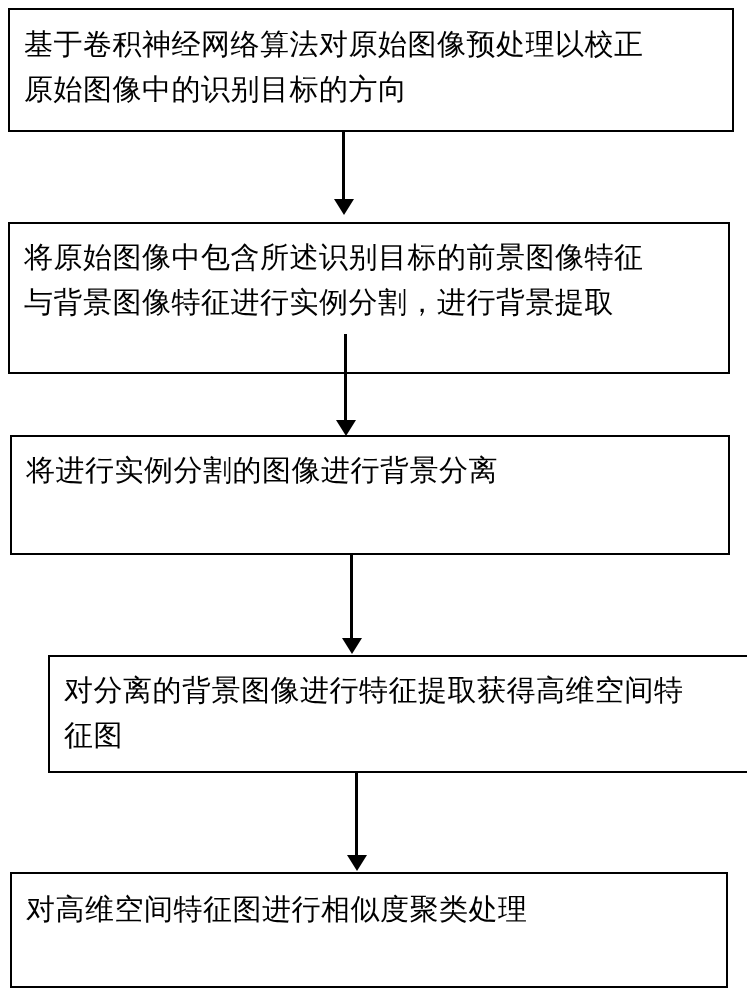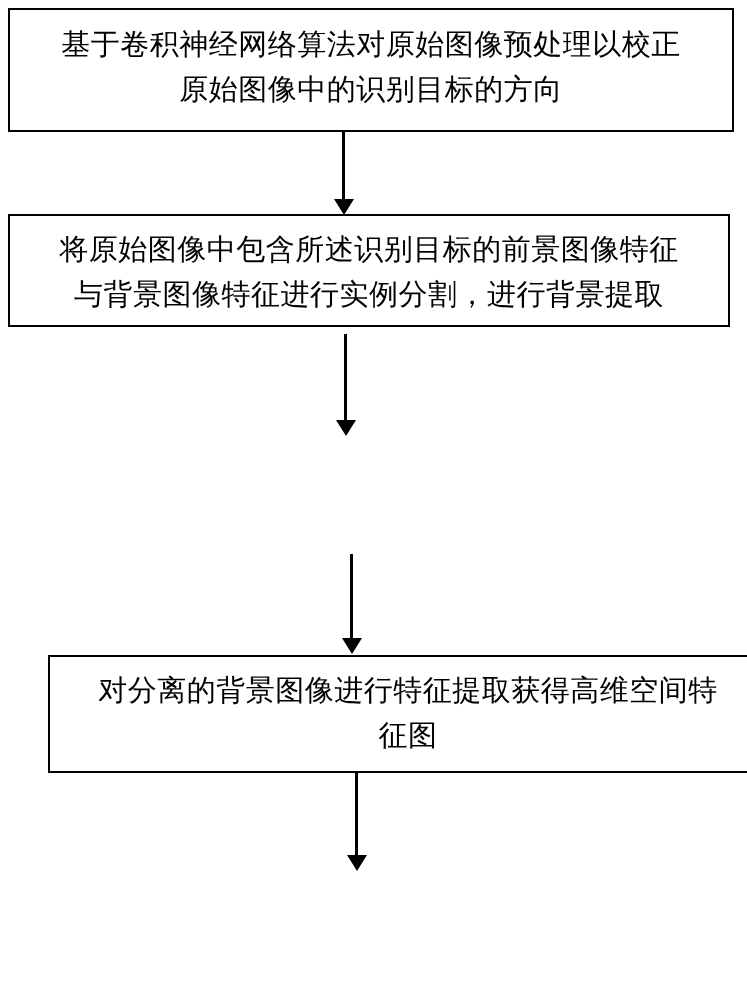--- a/index.html
+++ b/index.html
@@ -27,34 +27,33 @@
     position: absolute;
     box-sizing: border-box;
     border: 2px solid #000000;
     background: #ffffff;
   }
 
   .node-text {
     position: absolute;
     left: 14px;
     right: 14px;
-    text-align: center;
     font-size: 29px;
     line-height: 45px;
     color: #000000;
     letter-spacing: 0.5px;
     font-family: "DejaVu Serif", "Liberation Serif", serif;
     white-space: pre-wrap;
   }
 
   
   #box-1 { left: 8px;  top: 8px;   width: 726px; height: 124px; }
   #box-1 .node-text { top: 12px; }
 
-  #box-2 { left: 8px;  top: 214px; width: 722px; height: 113px; padding-left: 39px; }
+  #box-2 { left: 8px;  top: 222px; width: 722px; height: 152px; padding-left: 39px; }
   #box-2 .node-text { top: 11px; }
 
   #box-3 { left: 10px; top: 435px; width: 720px; height: 120px; }
   #box-3 .node-text { top: 11px; }
 
   #box-4 { left: 10px; top: 655px; width: 720px; height: 118px; margin-left: 38px; }
   #box-4 .node-text { top: 11px; }
 
   #box-5 { left: 10px; top: 872px; width: 718px; height: 116px; }
   #box-5 .node-text { top: 13px; }
@@ -114,30 +113,36 @@
   <div class="node" id="box-2">
     <div class="node-text">将原始图像中包含所述识别目标的前景图像特征
 与背景图像特征进行实例分割，进行背景提取</div>
   </div>
 
   <div class="connector" id="arrow-2">
     <div class="shaft"></div>
     <div class="head"></div>
   </div>
 
+  <div class="node" id="box-3">
+    <div class="node-text">将进行实例分割的图像进行背景分离</div>
+  </div>
 
   <div class="connector" id="arrow-3">
     <div class="shaft"></div>
     <div class="head"></div>
   </div>
 
   <div class="node" id="box-4">
     <div class="node-text">对分离的背景图像进行特征提取获得高维空间特
 征图</div>
   </div>
 
   <div class="connector" id="arrow-4">
     <div class="shaft"></div>
     <div class="head"></div>
   </div>
 
+  <div class="node" id="box-5">
+    <div class="node-text">对高维空间特征图进行相似度聚类处理</div>
+  </div>
 
 </div>
 
 </body></html>

